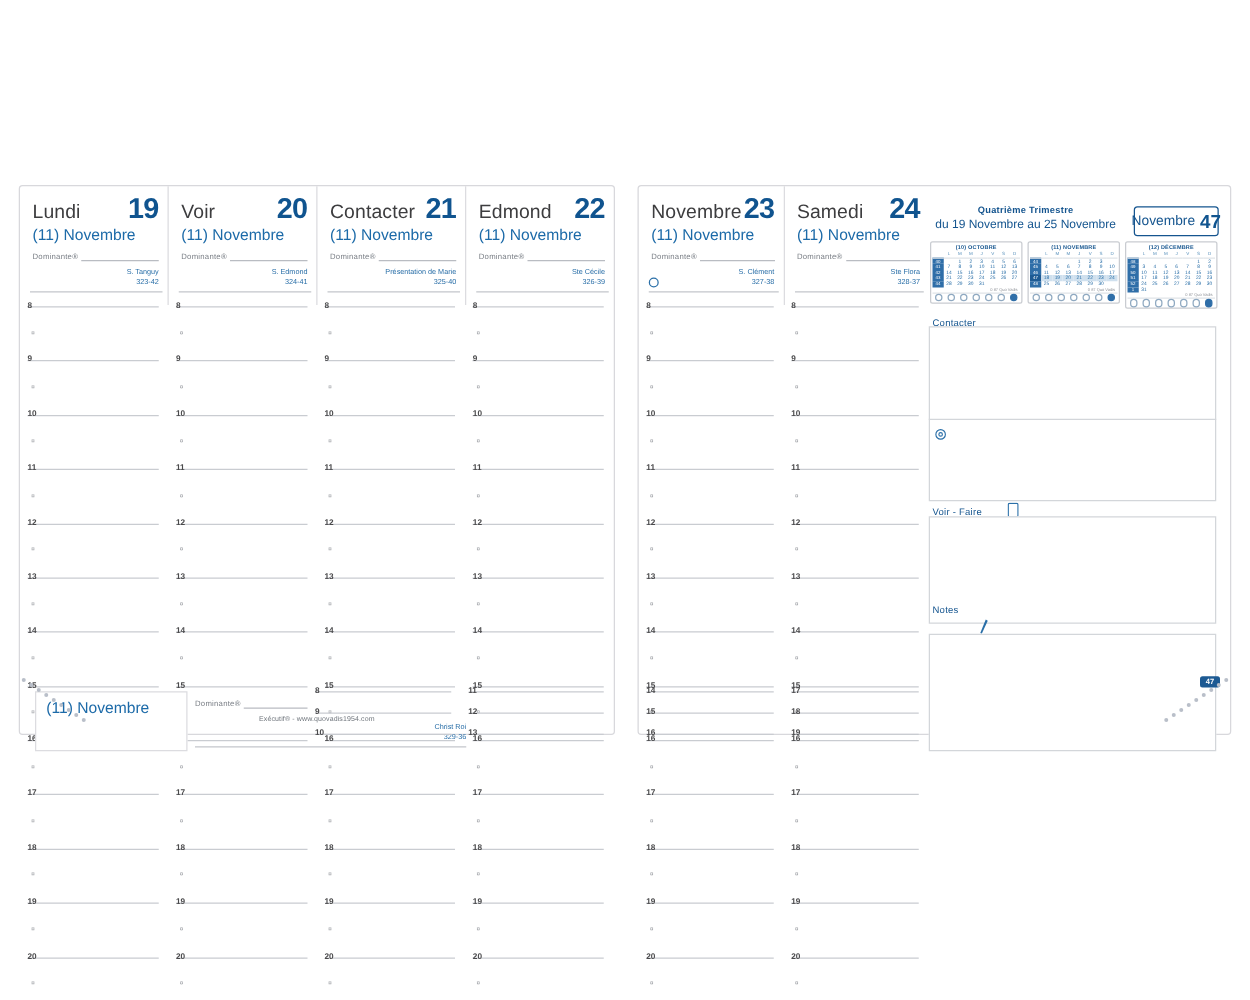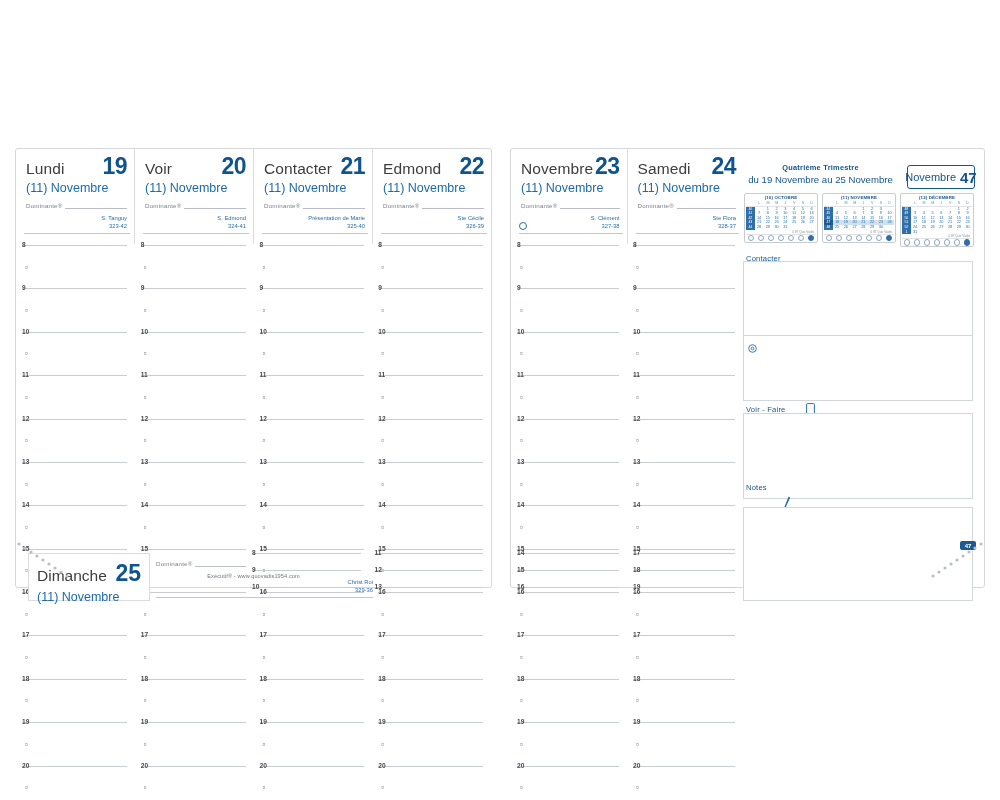--- a/index.html
+++ b/index.html
@@ -522,24 +522,20 @@
             <div class="hrule"></div>
             <div class="hlabel">20</div>
           </div>
           <div class="hrow half">
             <div class="hlabel">¤</div>
           </div>
         </div>
       </div>
 
     <div class="sunbox" style="left:12px;top:404px;width:122px;height:48px;">
-      <div style="display:flex;align-items:baseline;justify-content:space-between;padding:8px 8px 0 8px;">
-        <div class="sunname">Dimanche</div>
-        <div class="sunnum">25</div>
-      </div>
       <div class="sunmonth" style="padding-left:8px;">(11) Novembre</div>
     </div>
 
     <div style="position:absolute;left:140px;top:404px;width:90px;">
       <div class="domline">
         <div class="domlabel">Dominante®</div>
         <div class="domrule"></div>
       </div>
     </div>
 

